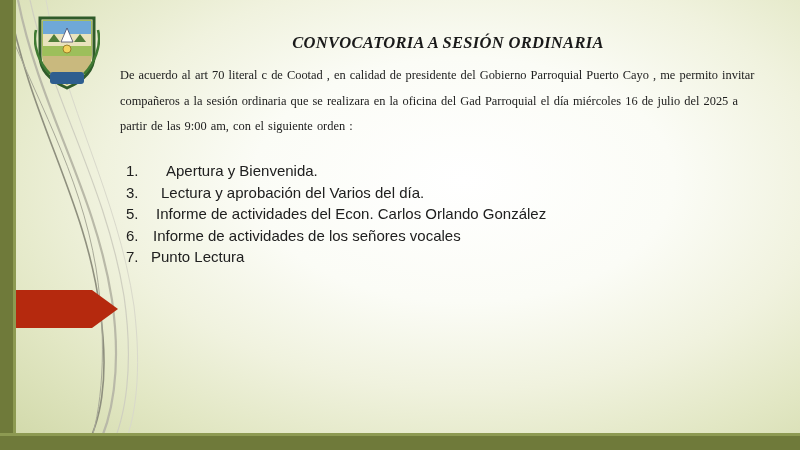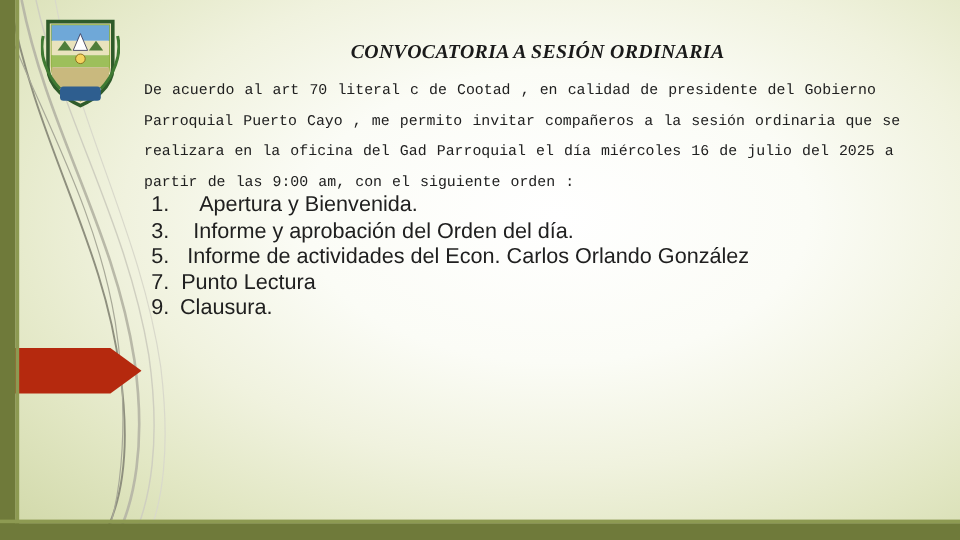--- a/index.html
+++ b/index.html
@@ -80,35 +80,35 @@
     font-style: italic;
     font-weight: bold;
     font-size: 16.5px;
     letter-spacing: 0.3px;
     color: #1a1a1a;
   }
   .body-para {
     position: absolute;
     left: 2px; top: 63px;
     width: 646px;
-    font-family: Liberation Mono, monospace;
+    font-family: Liberation Serif, serif;
     font-size: 12.4px;
     line-height: 25.5px;
     color: #202020;
     text-align: left;
     word-spacing: 1px;
   }
   .agenda {
     position: absolute;
     left: 8px; top: 160px;
     width: 640px;
     margin: 0;
     padding: 0;
     list-style: none;
-    font-size: 18px;
+    font-size: 15px;
     color: #202020;
     line-height: 21.5px;
   }
   .agenda li {
     position: relative;
     height: 21.5px;
     white-space: nowrap;
   }
   .agenda .num {
     display: inline-block;
@@ -188,20 +188,20 @@
   <div class="bottom-bar"></div>
   <div class="bottom-bar-inner"></div>
 
   <div class="content">
     <div class="doc-title">CONVOCATORIA A SESIÓN ORDINARIA</div>
 
     <div class="body-para">De acuerdo al art 70 literal c de Cootad , en calidad de presidente del Gobierno Parroquial Puerto Cayo , me permito invitar  compañeros a la sesión ordinaria que se realizara en la oficina del Gad Parroquial el día miércoles 16 de julio del 2025 a partir de las 9:00 am, con el siguiente orden :</div>
 
     <ul class="agenda">
       <li class="i0"><span class="num">1.</span><span class="txt">Apertura y Bienvenida.</span></li>
-      <li class="i2"><span class="num">3.</span><span class="txt">Informe y aprobación del Orden del día.</span></li>
+      <li class="i2"><span class="num">3.</span><span class="txt">Lectura y aprobación del Varios del día.</span></li>
       <li class="i4"><span class="num">5.</span><span class="txt">Informe  de actividades del Econ. Carlos Orlando González</span></li>
+      <li class="i5"><span class="num">6.</span><span class="txt">Informe de  actividades de los señores vocales</span></li>
       <li class="i6"><span class="num">7.</span><span class="txt">Punto Lectura</span></li>
-      <li class="i8"><span class="num">9.</span><span class="txt">Clausura.</span></li>
     </ul>
 
   </div>
 </div>
 
 </body></html>

